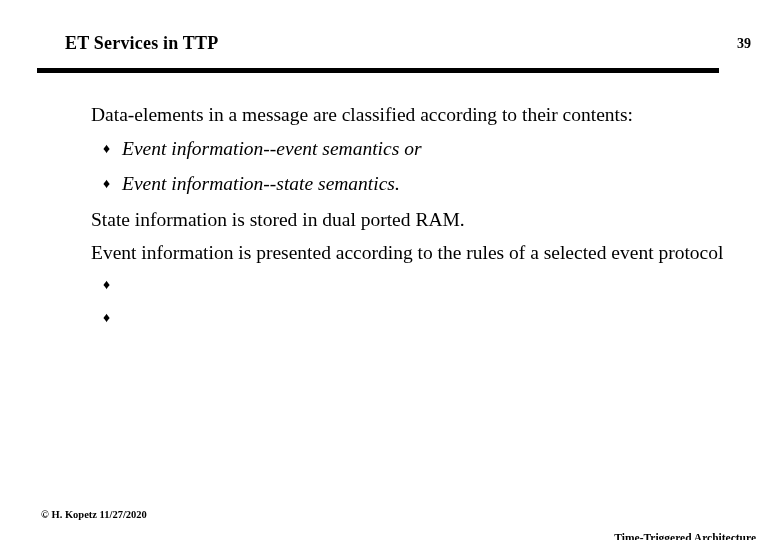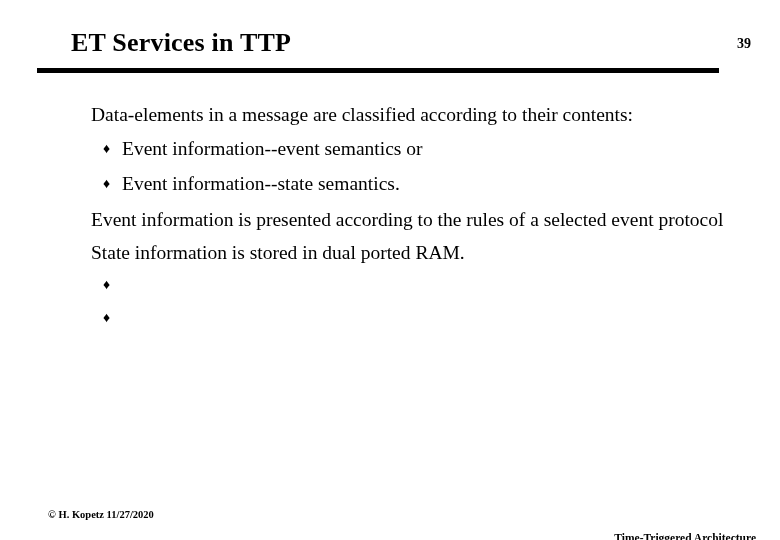--- a/index.html
+++ b/index.html
@@ -15,25 +15,25 @@
     background: #ffffff;
     overflow: hidden;
     font-family: "Liberation Serif", "DejaVu Serif", serif;
     color: #000000;
     -webkit-font-smoothing: none;
   }
 
   
   #slide-title {
     position: absolute;
-    left: 71px;
+    left: 65px;
     top: 28px;
     font-family: "Liberation Serif", "DejaVu Serif", serif;
     font-weight: bold;
-    font-size: 26px;
+    font-size: 18px;
     line-height: 30px;
     letter-spacing: 0.2px;
     white-space: nowrap;
   }
   #page-number {
     position: absolute;
     right: 29px;
     top: 19px;
     font-family: "Liberation Serif", "DejaVu Serif", serif;
     font-weight: bold;
@@ -75,26 +75,27 @@
   .bullet-mark {
     flex: 0 0 auto;
     width: 19px;
     font-size: 14px;
     line-height: 24.5px;
     position: relative;
     top: -2px;
   }
   .bullet-text {
     flex: 1 1 auto;
+    font-style: italic;
   }
 
   
   #footer-left {
     position: absolute;
-    left: 48px;
+    left: 41px;
     top: 508px;
     font-family: "Liberation Serif", "DejaVu Serif", serif;
     font-weight: bold;
     font-size: 10.5px;
     line-height: 13px;
     white-space: nowrap;
   }
   #footer-right {
     position: absolute;
     right: 24px;
@@ -125,23 +126,23 @@
     <div class="bullet-row">
       <span class="bullet-mark">♦</span>
       <span class="bullet-text">Event information--event semantics or</span>
     </div>
 
     <div class="bullet-row">
       <span class="bullet-mark">♦</span>
       <span class="bullet-text">Event information--state semantics.</span>
     </div>
 
+    <p class="para">State information is stored in dual ported RAM.</p>
+
     <p class="para">Event information is presented according to the rules of a selected event protocol</p>
-
-    <p class="para">State information is stored in dual ported RAM.</p>
 
     <div class="bullet-row">
       <span class="bullet-mark">♦</span>
     </div>
 
     <div class="bullet-row">
       <span class="bullet-mark">♦</span>
     </div>
 
 

